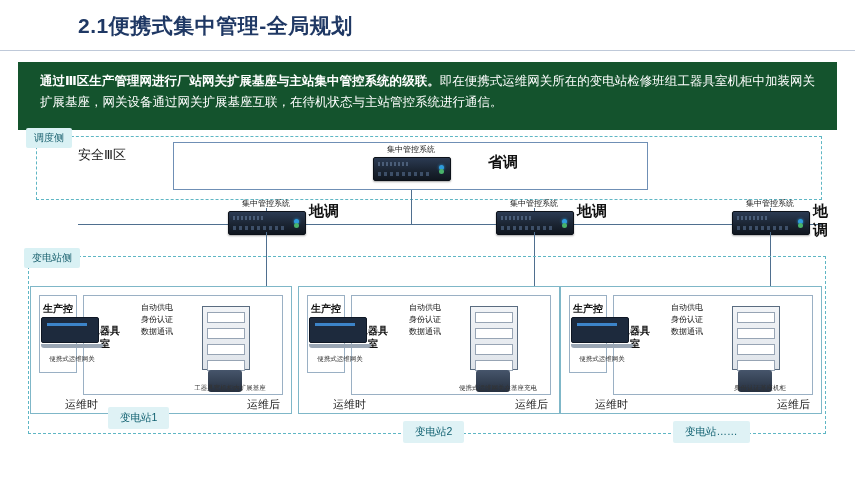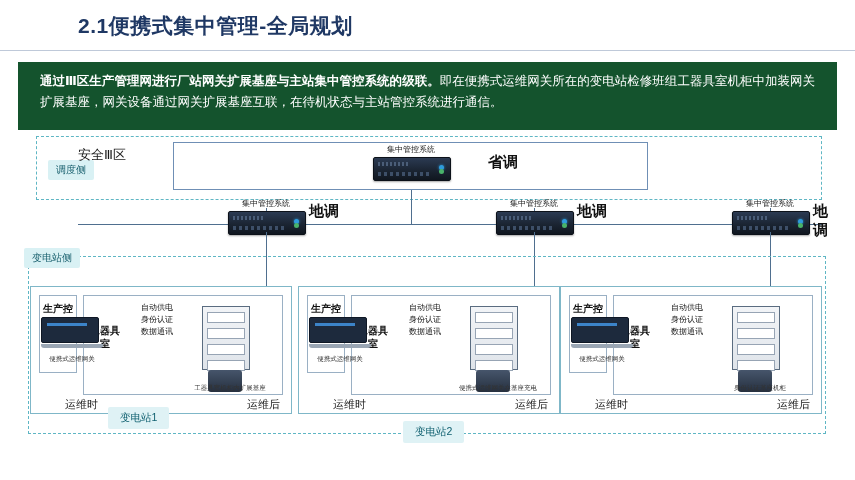--- a/index.html
+++ b/index.html
@@ -140,21 +140,21 @@
 
 <div class="banner">
   <p>
     <b>通过Ⅲ区生产管理网进行厂站网关扩展基座与主站集中管控系统的级联。</b><span>即在便携式运维网关所在的变电站检修班组工器具室机柜中加装网关扩展基座，网关设备通过网关扩展基座互联，在待机状态与主站管控系统进行通信。</span>
   </p>
 </div>
 
 <div class="stage">
 
   <div class="dash-box" style="left:18px;top:0px;width:786px;height:64px;"></div>
-  <div class="tag" style="left:30px;top:-8px;margin-top:32px;">调度侧</div>
+  <div class="tag" style="left:8px;top:-8px;">调度侧</div>
 
   <div class="prov-box"></div>
   <div class="prov-label">安全Ⅲ区</div>
   <div class="dev" style="left:355px;top:8px;">
     <div class="dev-cap">集中管控系统</div>
     <div class="dev-body">
         <span class="led"></span>
         <span class="led2"></span>
       </div>
   </div>
@@ -269,14 +269,15 @@
       </div>
       <div class="laptop" style="left:10px;top:30px;">
         <div class="screen"></div>
           <div class="base"></div>
       </div>
       <div class="caption" style="left:2px;top:68px;width:78px;">便携式运维网关</div>
       <div class="mini-note" style="left:22px;top:110px;">运维时</div>
       <div class="mini-note" style="left:204px;top:110px;">运维后</div>
     </div>
   </div>
+  <div class="bottom-tag" style="left:655px;top:285px;">变电站……</div>
 
 </div>
 
 </body></html>

